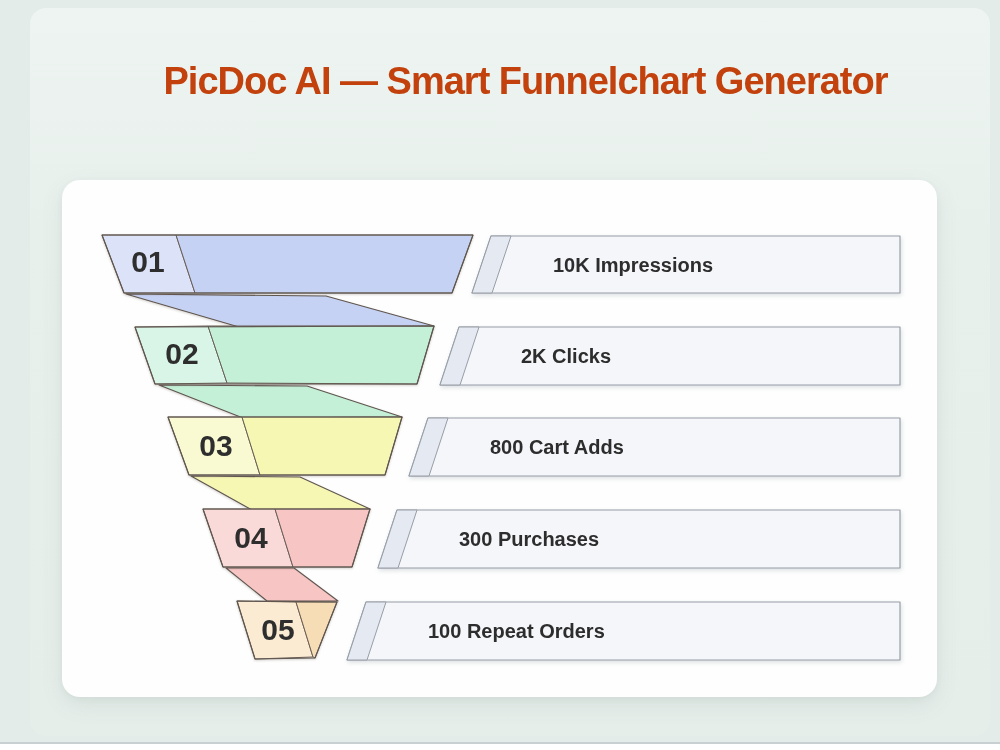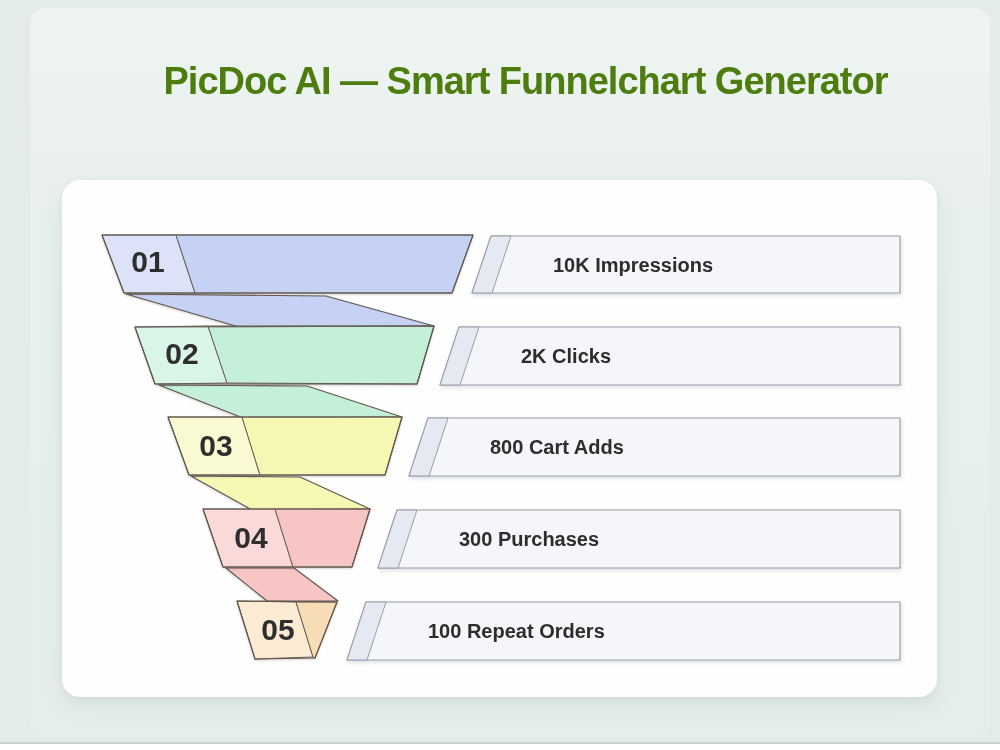--- a/index.html
+++ b/index.html
@@ -16,21 +16,21 @@
     position:absolute;left:30px;top:8px;right:10px;bottom:14px;
     background:linear-gradient(180deg,#edf4f1 0%,#e8f0ec 30%,#e6eeea 100%);
     border-radius:16px;
   }
   .bottom-line{
     position:absolute;left:0;top:742px;width:1000px;height:2px;background:#c9d0d2;
   }
   .page-title{
     position:absolute;top:60px;left:0;width:973px;
     text-align:center;padding-left:78px;box-sizing:border-box;
-    font-size:38px;font-weight:700;letter-spacing:-1px;color:#4d7c0f;
+    font-size:38px;font-weight:700;letter-spacing:-1px;color:#c2410c;
   }
   .card{
     position:absolute;left:62px;top:180px;width:875px;height:517px;
     background:#fdfefd;border-radius:18px;
     box-shadow:0 8px 22px rgba(80,105,98,0.10), 0 2px 6px rgba(80,105,98,0.06);
   }
   svg{position:absolute;left:0;top:0;}
   .seg-outline{fill:none;stroke:#5f564f;stroke-width:1.2;stroke-linejoin:round;}
   .seg-fill{stroke:#6a5f57;stroke-width:1;stroke-linejoin:round;}
   .connector{stroke:#5f564f;stroke-width:1.1;stroke-linejoin:round;}

